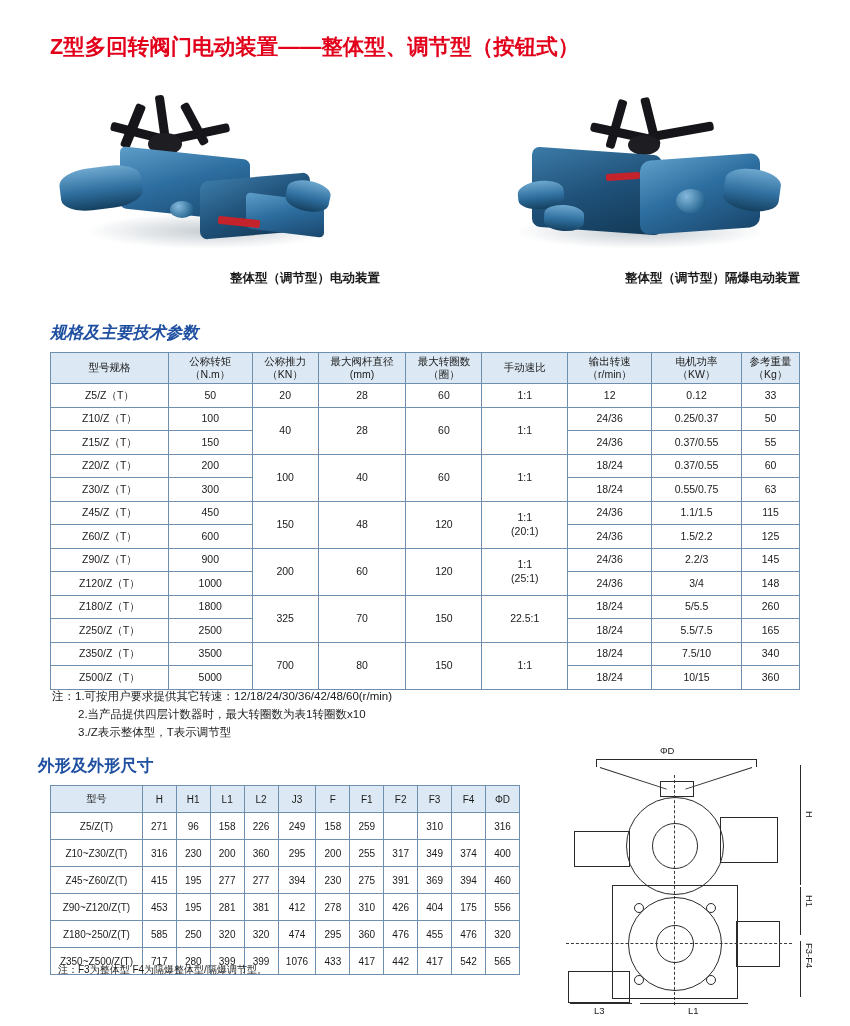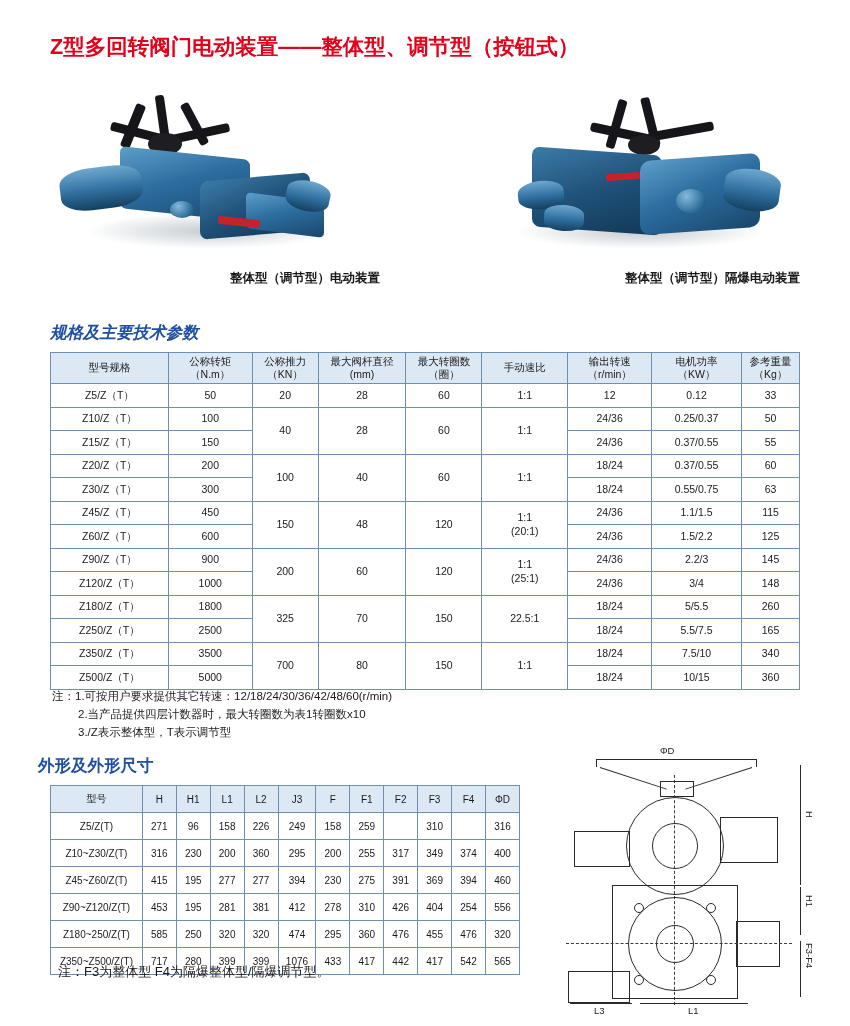--- a/index.html
+++ b/index.html
@@ -137,21 +137,21 @@
   .notes {
     position: absolute;
     font-size: 11.5px;
     line-height: 1.55;
     color: #1a1a1a;
     white-space: nowrap;
   }
   .notes .ln { display: block; }
   .note2 {
     position: absolute;
-    font-size: 13px;
+    font-size: 10px;
     color: #1a1a1a;
     white-space: nowrap;
   }
   
   .draw {
     position: absolute;
     left: 560px;
     top: 735px;
     width: 268px;
     height: 280px;
@@ -512,21 +512,21 @@
         <td>Z90~Z120/Z(T)</td>
         <td>453</td>
         <td>195</td>
         <td>281</td>
         <td>381</td>
         <td>412</td>
         <td>278</td>
         <td>310</td>
         <td>426</td>
         <td>404</td>
-        <td>254</td>
+        <td>175</td>
         <td>556</td>
       </tr>
       <tr>
         <td>Z180~250/Z(T)</td>
         <td>585</td>
         <td>250</td>
         <td>320</td>
         <td>320</td>
         <td>474</td>
         <td>295</td>

